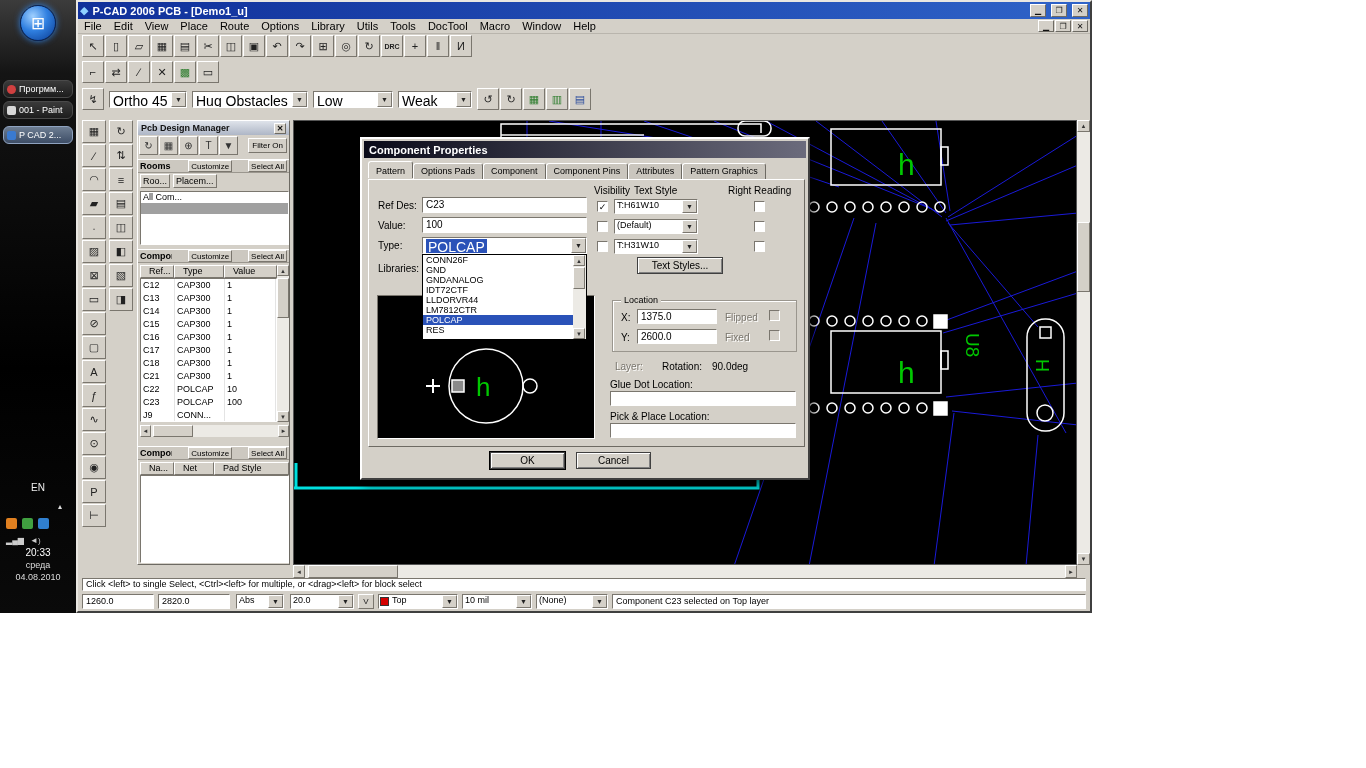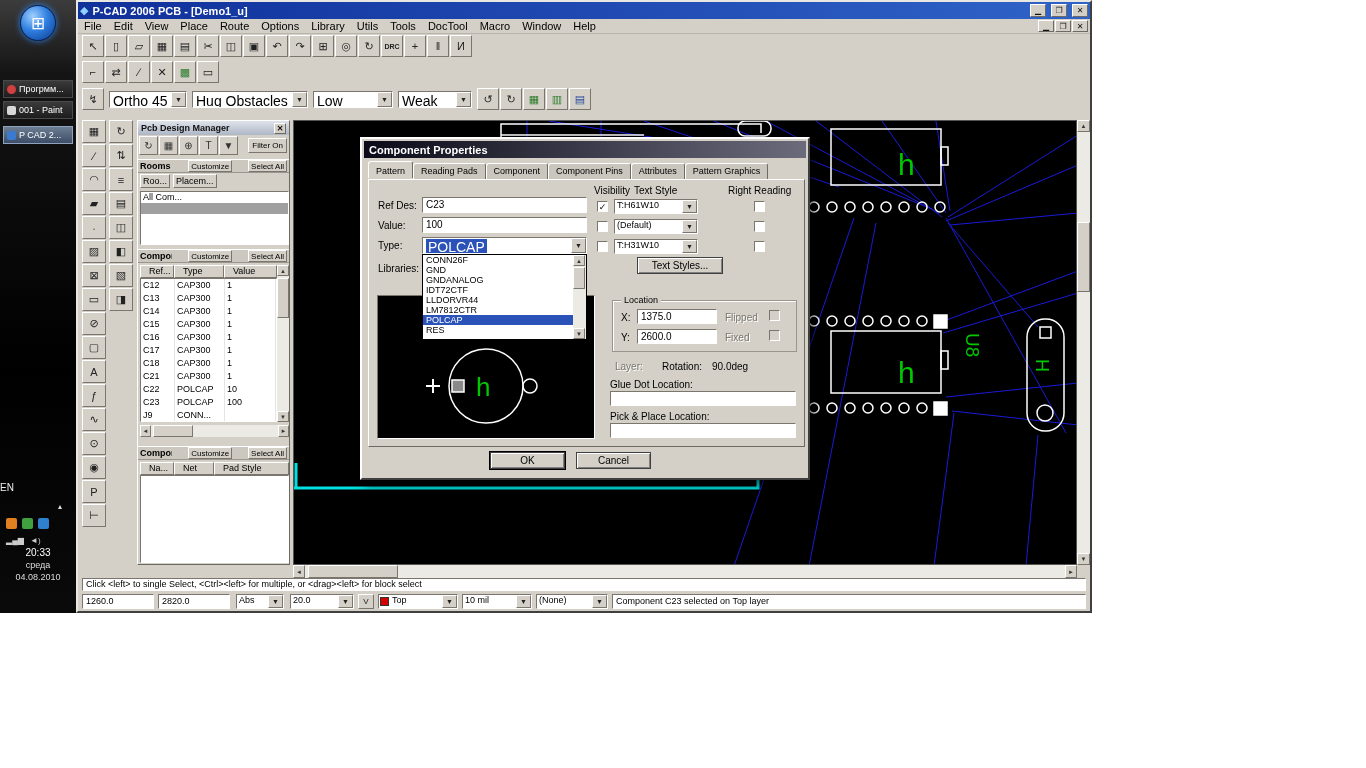--- a/index.html
+++ b/index.html
@@ -5,29 +5,29 @@
   *{margin:0;padding:0;box-sizing:border-box;font-family:"Liberation Sans",sans-serif}
   html,body{width:1366px;height:768px;background:#fff;position:relative;overflow:hidden}
   .abs{position:absolute}
 
   
   .taskbar{position:absolute;left:0;top:0;width:76px;height:613px;background:linear-gradient(180deg,#3c3c3c 0,#141414 12%,#000 60%,#0a0a0a 100%);z-index:5}
   .start-orb{position:absolute;left:20px;top:5px;width:36px;height:36px;border-radius:50%;
     background:radial-gradient(circle at 35% 30%,#9fd0ff 0,#2f7fe0 45%,#0a3a90 100%);
     border:1px solid #06235a;display:flex;align-items:center;justify-content:center;box-shadow:0 0 6px #2f7fe0}
   .orb-glyph{color:#fff;font-size:17px;line-height:1}
-  .tbtn{position:absolute;left:3px;width:70px;height:18px;border-radius:0;border:1px solid #4a4a4a;
+  .tbtn{position:absolute;left:3px;width:70px;height:18px;border-radius:6px;border:1px solid #4a4a4a;
     background:linear-gradient(#3a3a3a,#1d1d1d);display:flex;align-items:center;gap:3px;padding:0 3px;overflow:hidden}
   .tbtn.active{background:linear-gradient(#6d7d92,#3d4d66);border-color:#8fa3c0}
   .tbtn .tlabel{color:#fff;font-size:9px;white-space:nowrap;overflow:hidden;text-overflow:ellipsis}
   .tic{width:9px;height:9px;flex:0 0 9px;border-radius:2px}
   .tic1{background:#d04040;border-radius:50%}
   .tic2{background:#d8d8d8}
   .tic3{background:#3a7ad0}
-  .lang{position:absolute;left:0;width:76px;color:#eee;font-size:10px}
+  .lang{position:absolute;left:0;width:76px;text-align:center;color:#eee;font-size:10px}
   .tray-arrow{position:absolute;left:58px;color:#ddd;font-size:8px}
   .tray-icons{position:absolute;left:6px;display:flex;gap:5px}
   .tray-icons span{width:11px;height:11px;border-radius:2px;display:inline-block}
   .tray-icons2{position:absolute;left:6px;display:flex;gap:6px;color:#ccc;font-size:8px}
   .clock{position:absolute;left:0;width:76px;text-align:center;color:#fff;font-size:10px;line-height:12px}
   .clock div:nth-child(2),.clock div:nth-child(3){font-size:9px;color:#ddd}
 
   
   .window{position:absolute;left:76px;top:0;width:1016px;height:613px;background:#d4d0c8;
     border:2px solid;border-color:#e9e7e2 #3f3f3f #3f3f3f #e9e7e2}
@@ -682,21 +682,21 @@
 </div>
 
 <div class="dialog" data-name="component-properties-dialog">
   <div class="dlg-title" data-name="dialog-title-bar">
     <span>Component Properties</span>
   </div>
 
   <div id="tabstrip" class="tabstrip" data-name="dialog-tabs">
 
   <div class="tab active" data-name="dialog-tab">Pattern</div>
-      <div class="tab" data-name="dialog-tab">Reading Pads</div>
+      <div class="tab" data-name="dialog-tab">Options Pads</div>
       <div class="tab" data-name="dialog-tab">Component</div>
       <div class="tab" data-name="dialog-tab">Component Pins</div>
       <div class="tab" data-name="dialog-tab">Attributes</div>
       <div class="tab" data-name="dialog-tab">Pattern Graphics</div>
     </div>
   <div class="tabpage" data-name="pattern-tab-page"></div>
 
   <span class="lbl" style="left:16px;top:61px" data-name="ref-des-label">Ref Des:</span>
   <div class="tfield" style="left:60px;top:58px;width:165px;height:16px" data-name="ref-des-field">C23</div>
 

